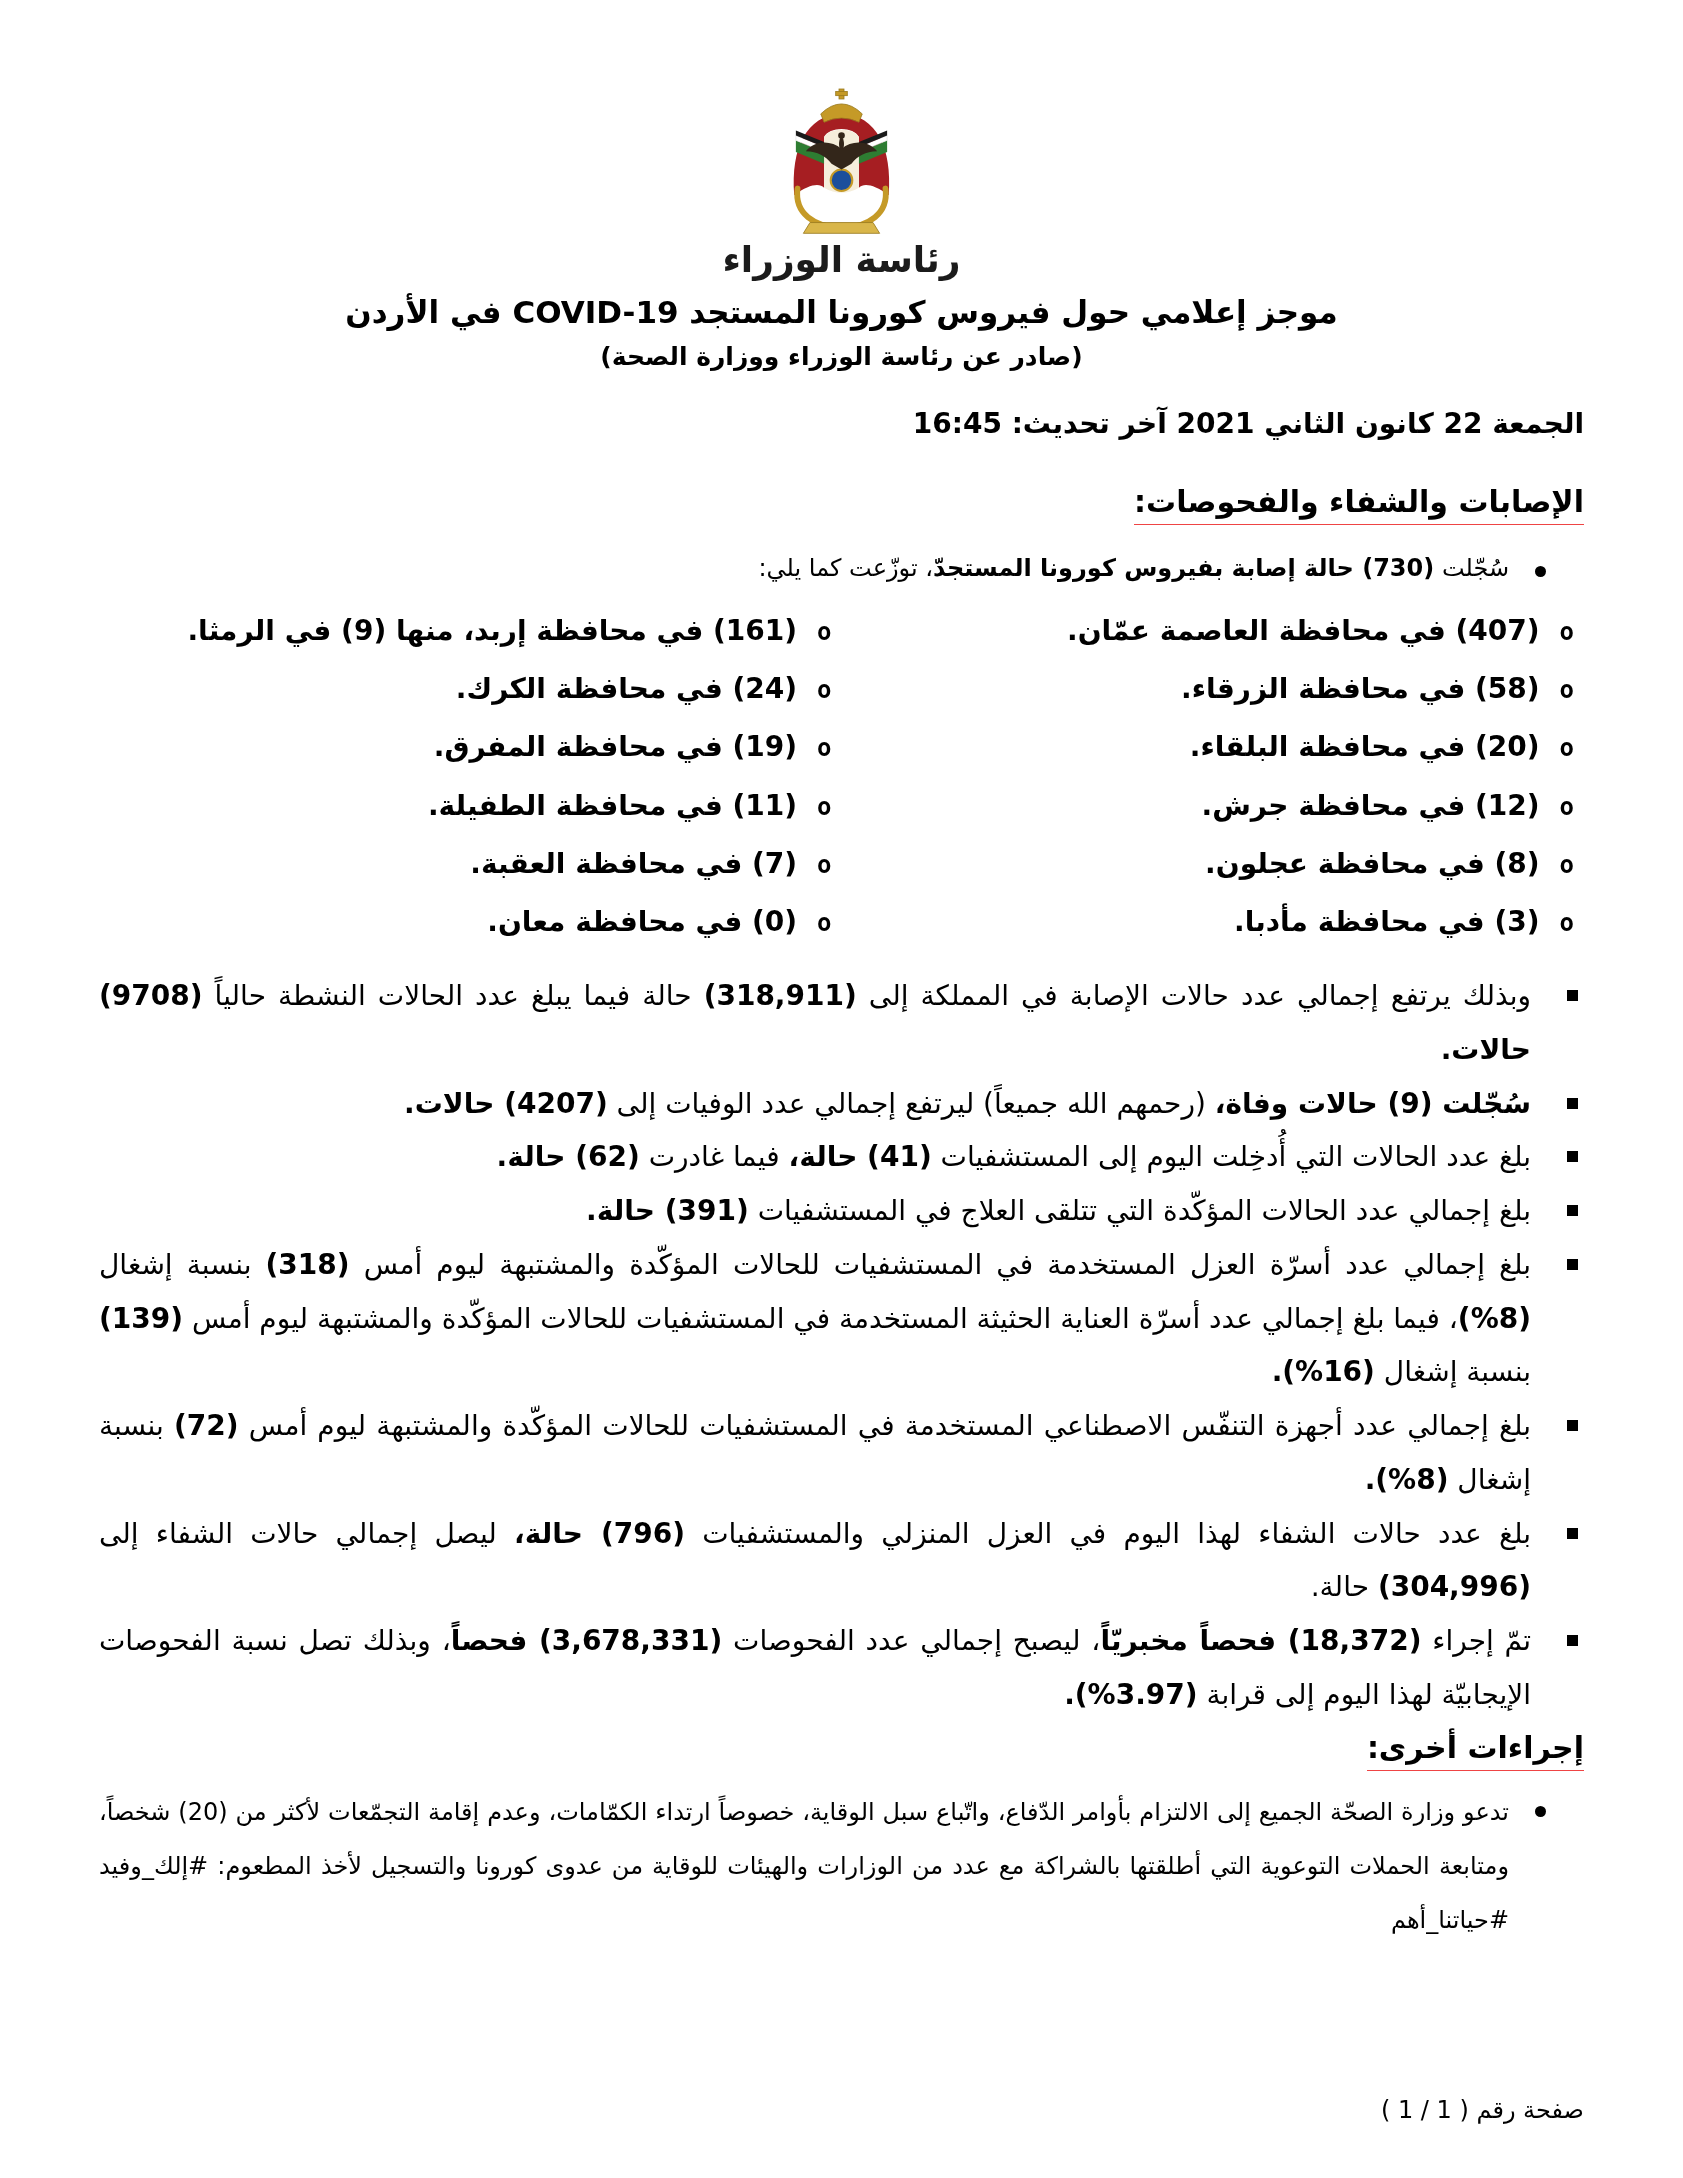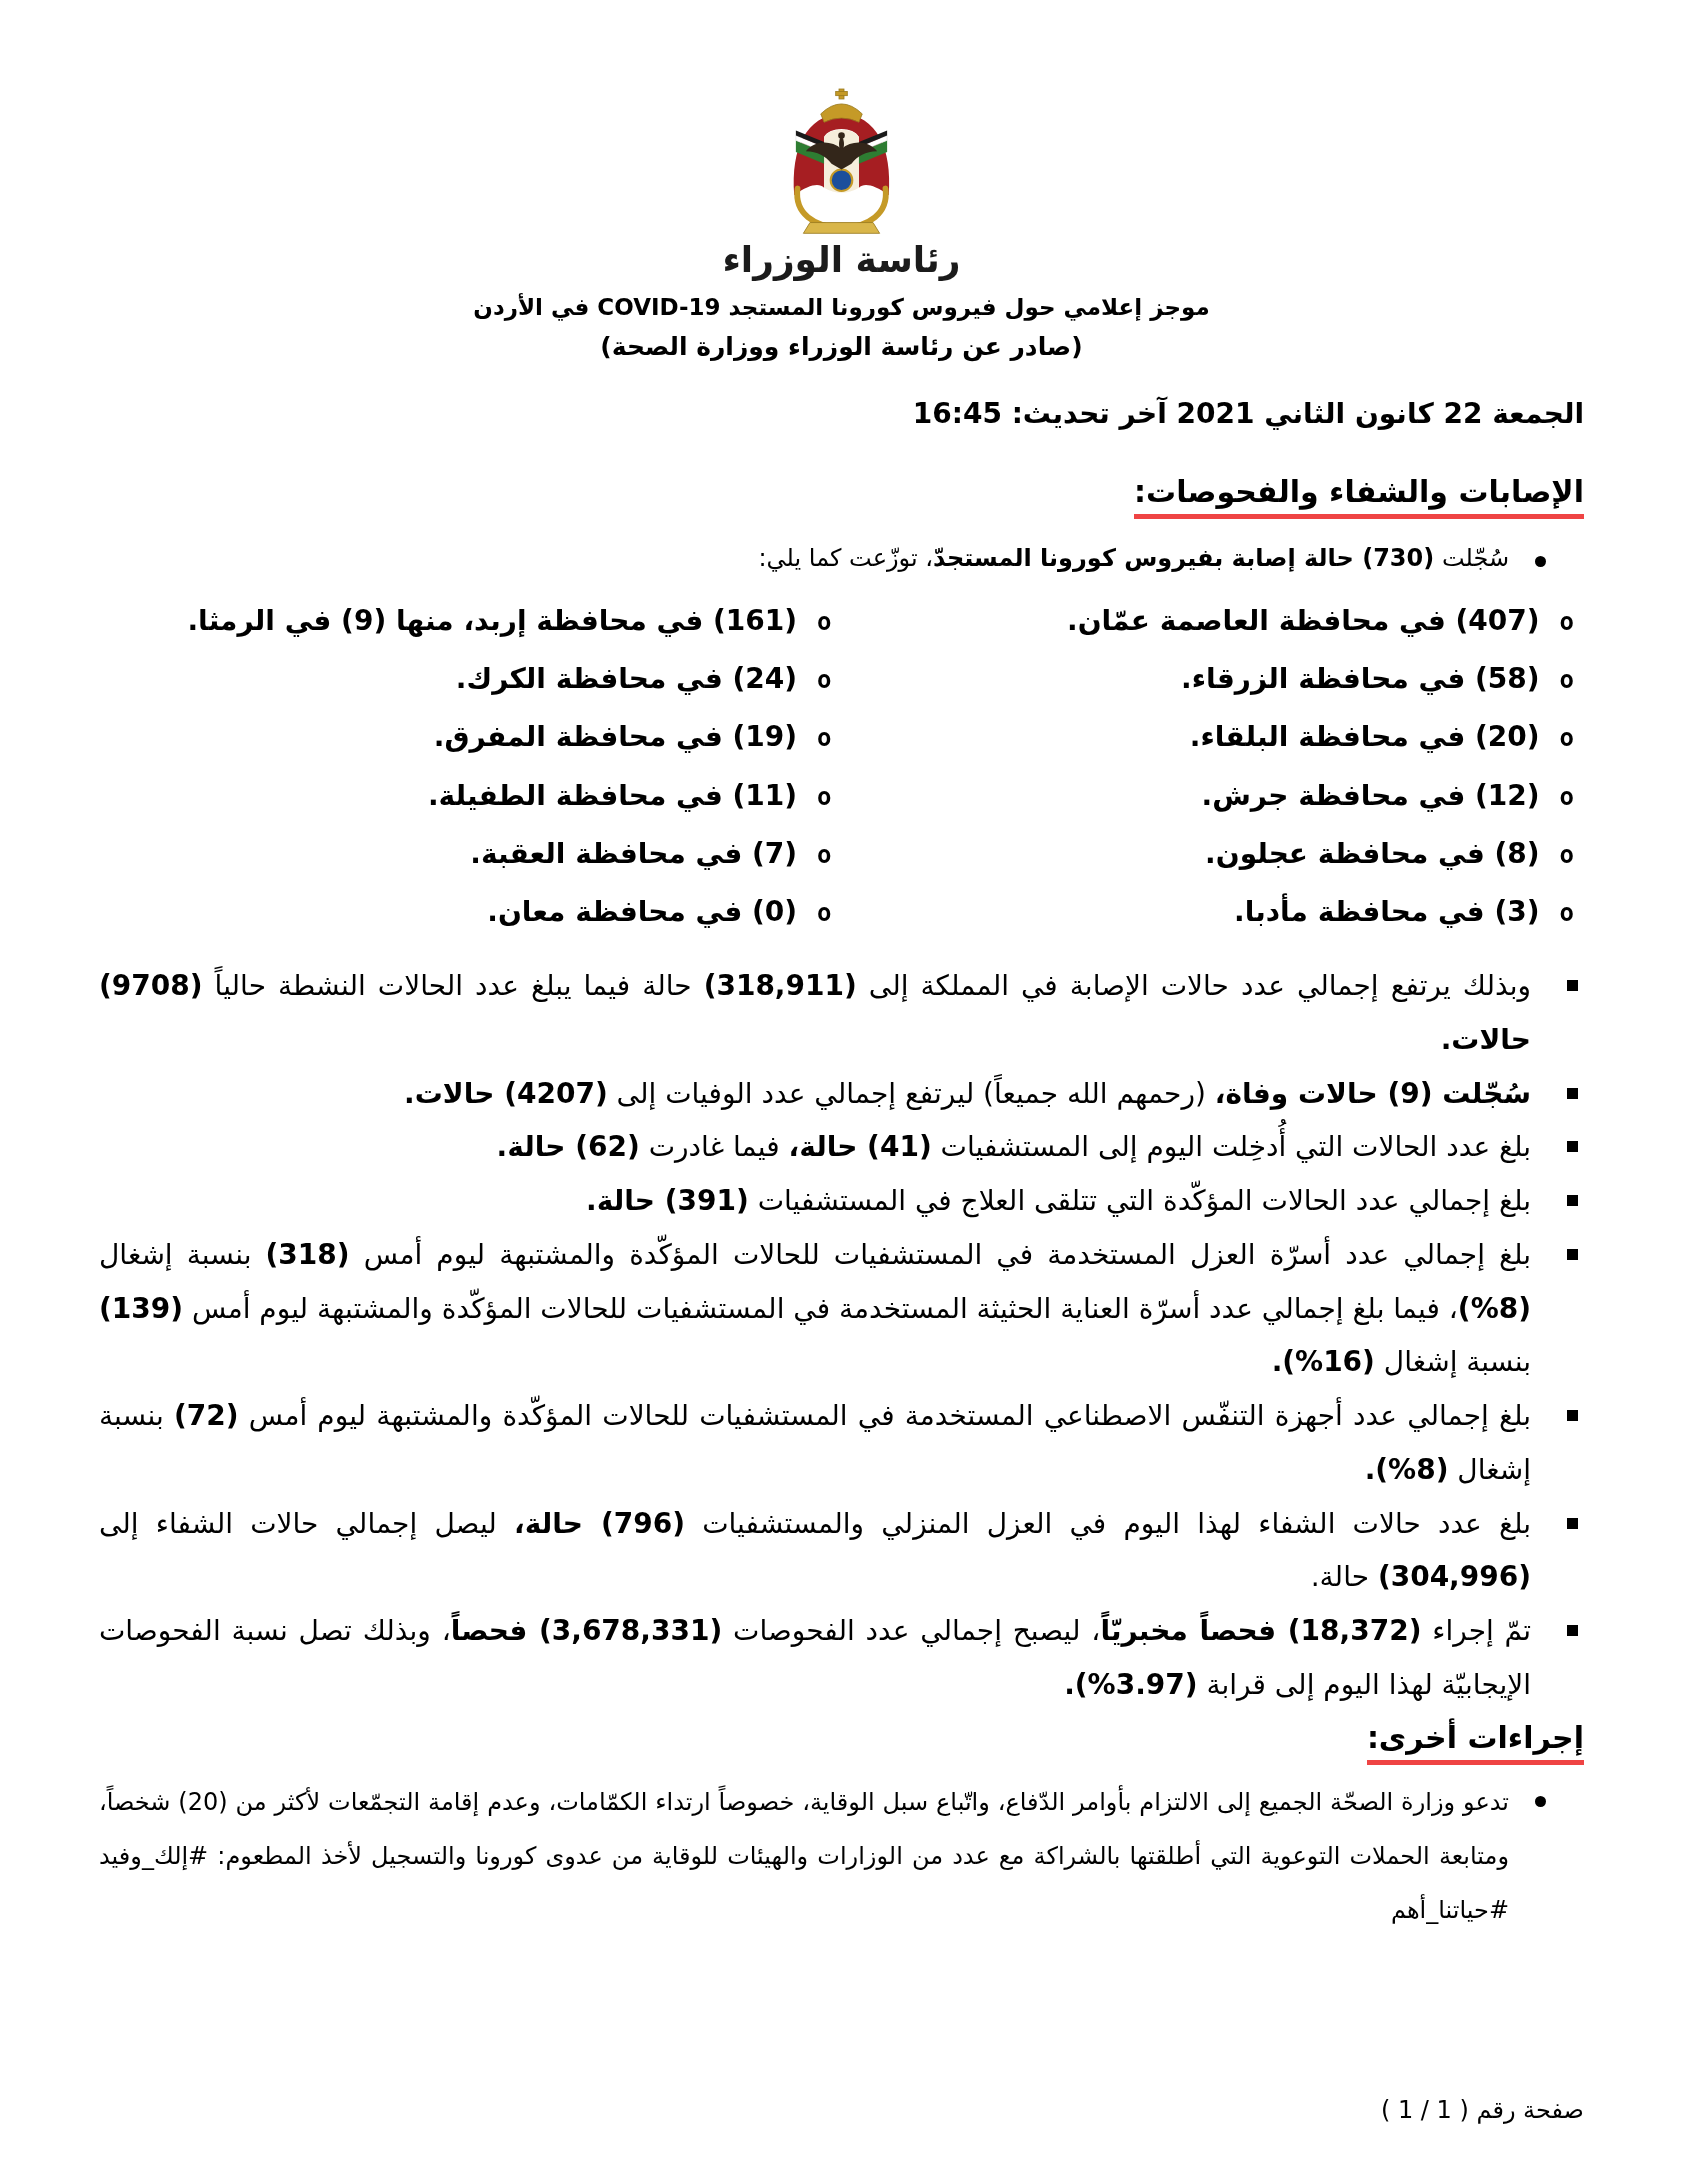--- a/index.html
+++ b/index.html
@@ -17,25 +17,25 @@
     direction: rtl;
     display: flex;
     flex-direction: column;
   }
   .logo-wrap { text-align: center; margin-bottom: 12px; }
   .logo-wrap svg { display: block; margin: 0 auto; }
   .logo-caption {
     font-size: 36px; font-weight: 700; color: #1b1b1b;
     margin-top: 2px; letter-spacing: 1px;
   }
-  .title   { text-align: center; font-size: 23px; font-weight: 700; margin: 2px 0 12px 0; }
+  .title   { text-align: center; font-size: 31px; font-weight: 700; margin: 2px 0 12px 0; }
   .subtitle{ text-align: center; font-size: 25px; font-weight: 700; margin-bottom: 36px; }
   .date-line { text-align: right; font-size: 28px; font-weight: 700; margin-bottom: 44px; }
   .section-heading { font-size: 30px; font-weight: 700; margin-bottom: 26px; }
-  .section-heading .u { border-bottom: 5px solid #ef4444; padding-bottom: 5px; }
+  .section-heading .u { border-bottom: 1px solid #ef4444; padding-bottom: 5px; }
   .bullet-para {
     position: relative;
     padding-right: 75px;
     font-size: 24px;
     font-weight: 400;
     line-height: 1.95;
     text-align: justify;
     margin-bottom: 8px;
   }
   .bullet-para .dot {

